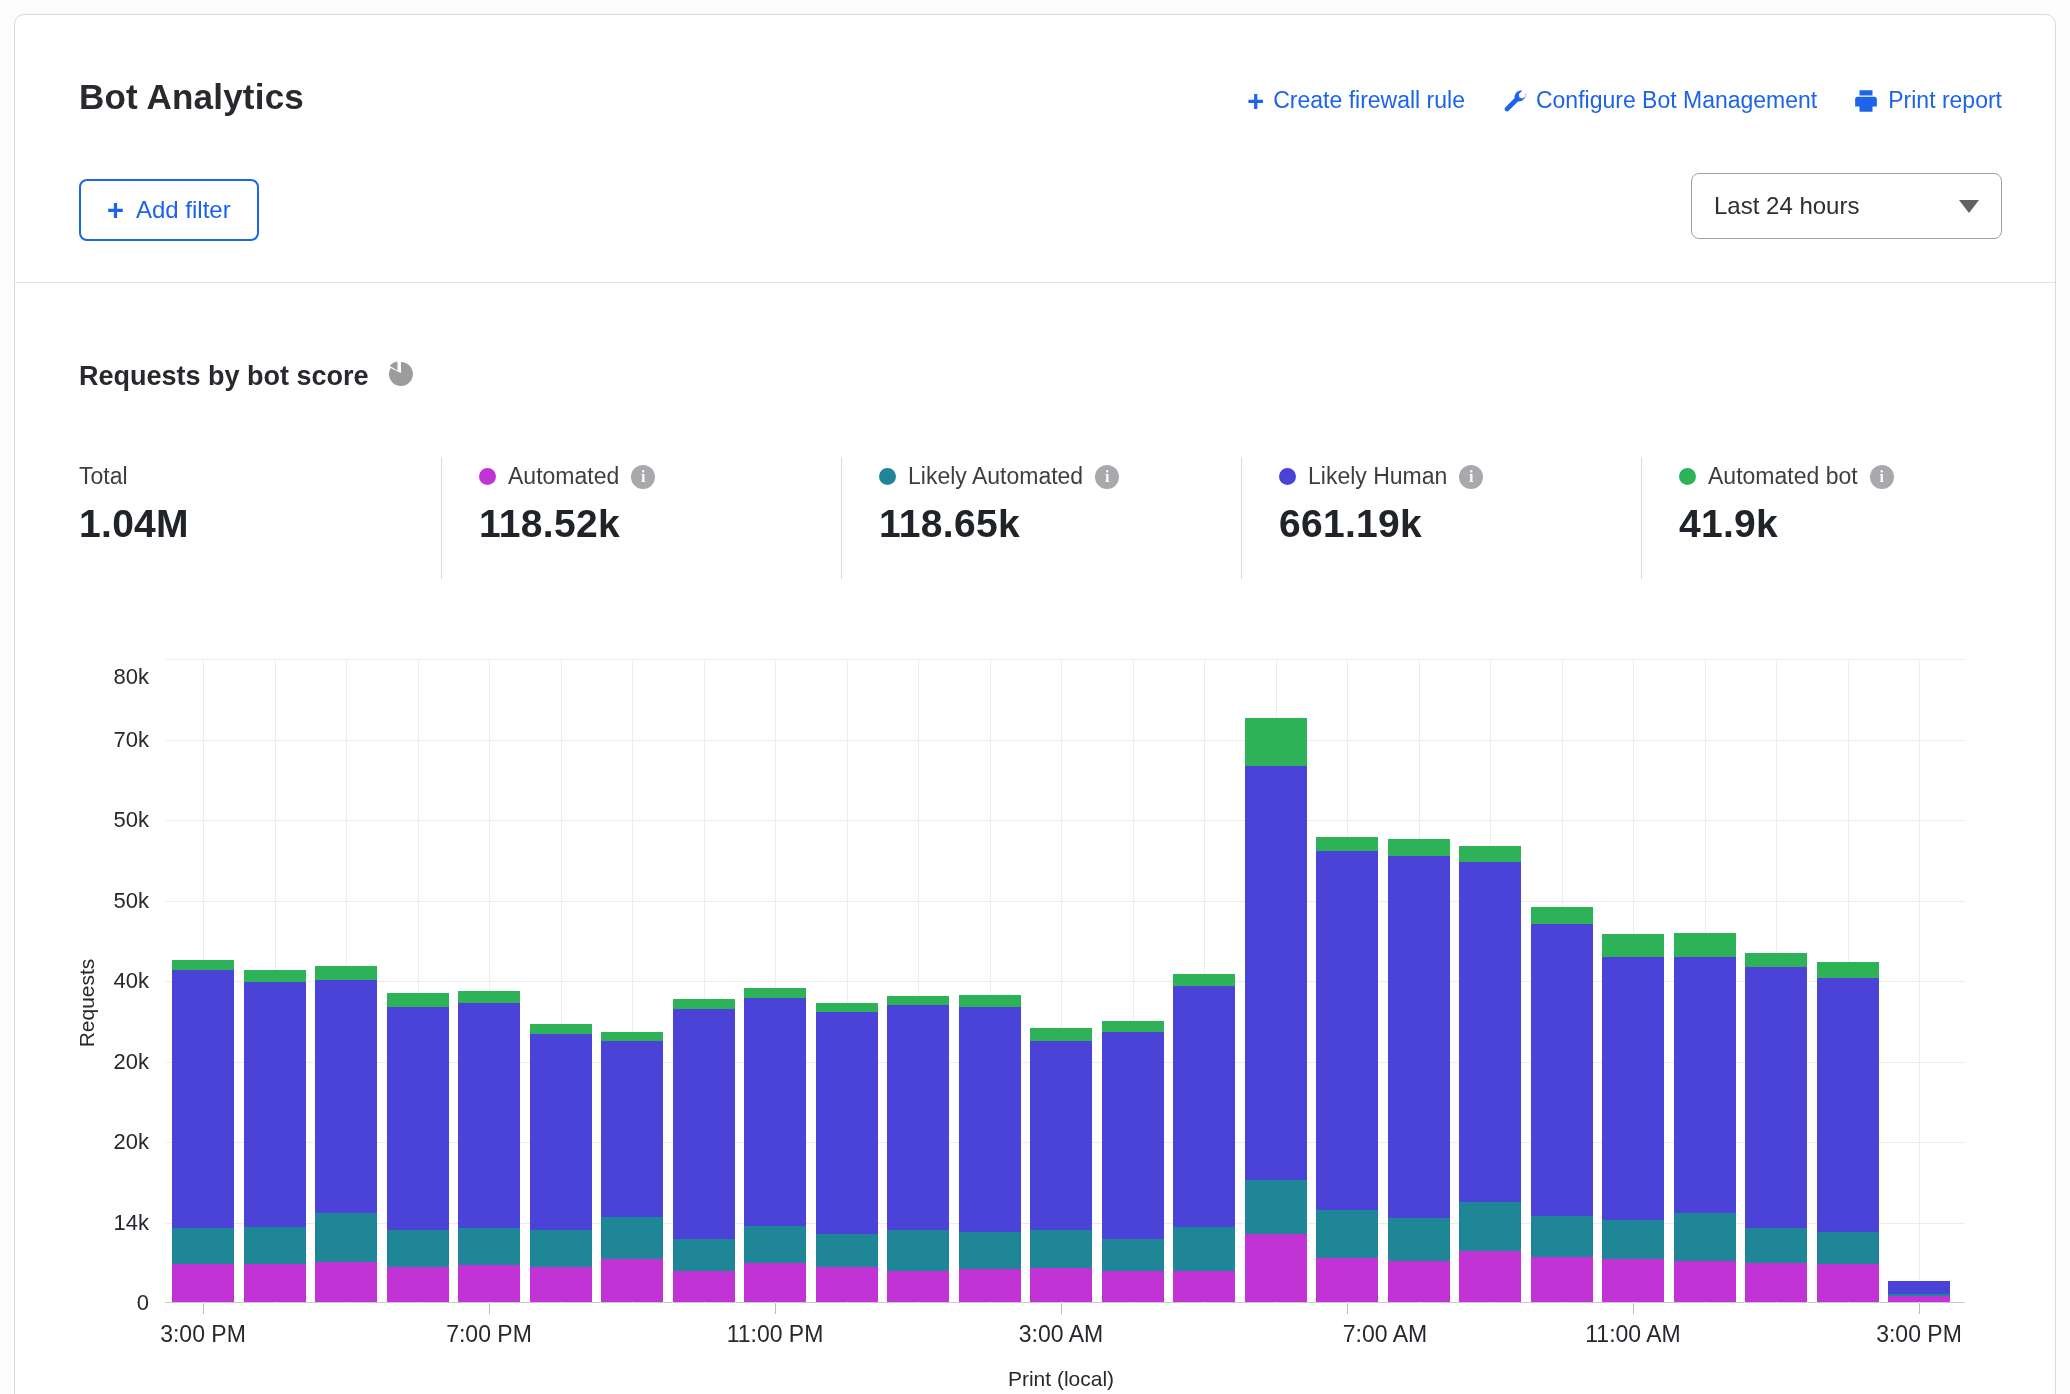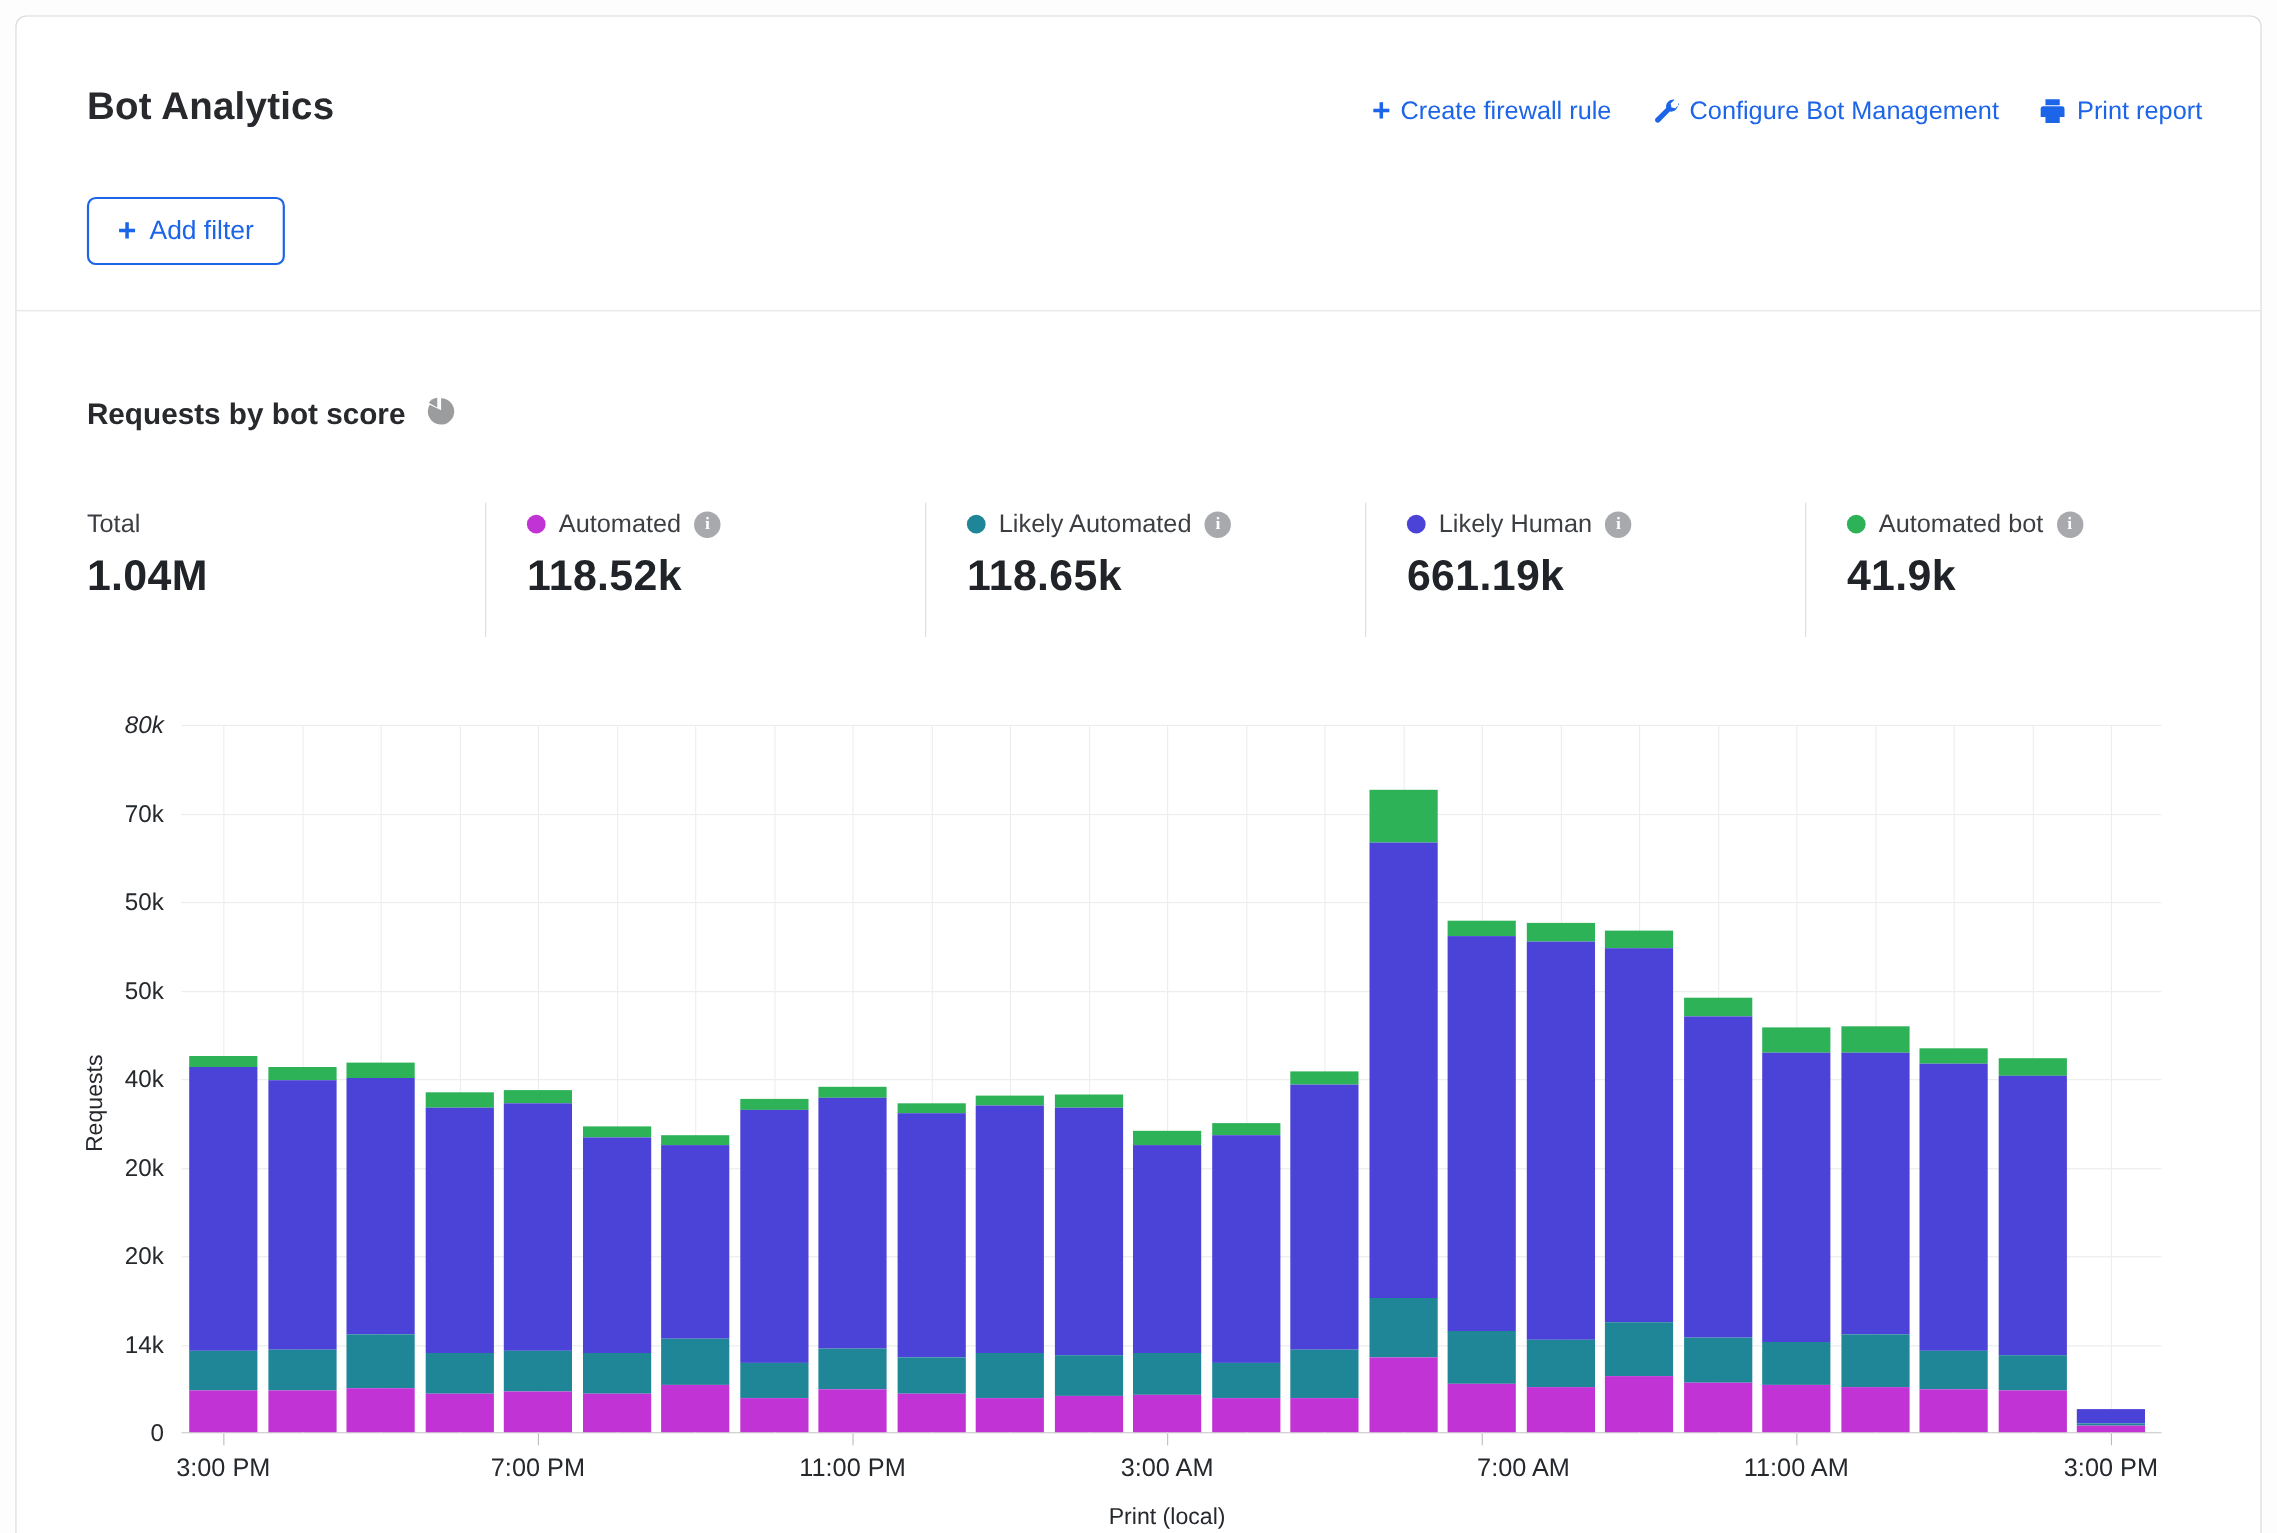--- a/index.html
+++ b/index.html
@@ -85,20 +85,24 @@
       </span>
       <span>Print report</span>
     </div>
   </div>
 
   <button class="add-filter-btn">
     <span class="plus-glyph">+</span>
     <span>Add filter</span>
   </button>
 
+  <div class="time-select">
+    <span>Last 24 hours</span>
+    <span class="caret"></span>
+  </div>
 
   <div class="header-divider"></div>
 
   <div class="section-title-row">
     <span class="section-title">Requests by bot score</span>
     <span>
       <svg width="30" height="30" viewBox="0 0 30 30">
         <path d="M16 14 L16 3 A12 12 0 1 1 5.6 8.9 Z" fill="#9a9c9e"></path>
         <path d="M12.5 11.5 L12.5 2.6 A11 11 0 0 0 4.8 7.1 Z" fill="#9a9c9e"></path>
       </svg>
@@ -161,21 +165,21 @@
       <div class="ytick" style="top: 402.5px;">20k</div>
       <div class="hgrid" style="top: 322px;"></div>
       <div class="ytick" style="top: 322px;">40k</div>
       <div class="hgrid" style="top: 241.5px;"></div>
       <div class="ytick" style="top: 241.5px;">50k</div>
       <div class="hgrid" style="top: 161px;"></div>
       <div class="ytick" style="top: 161px;">50k</div>
       <div class="hgrid" style="top: 80.5px;"></div>
       <div class="ytick" style="top: 80.5px;">70k</div>
       <div class="hgrid" style="top: 0px;"></div>
-      <div class="ytick" style="top: 0px; font-style: italic;">80k</div>
+      <div class="ytick" style="top: 18px;">80k</div>
       <div class="vgrid" style="left: 38px;"></div>
       <div class="vgrid" style="left: 109.5px;"></div>
       <div class="vgrid" style="left: 181px;"></div>
       <div class="vgrid" style="left: 252.5px;"></div>
       <div class="vgrid" style="left: 324px;"></div>
       <div class="vgrid" style="left: 395.5px;"></div>
       <div class="vgrid" style="left: 467px;"></div>
       <div class="vgrid" style="left: 538.5px;"></div>
       <div class="vgrid" style="left: 610px;"></div>
       <div class="vgrid" style="left: 681.5px;"></div>

